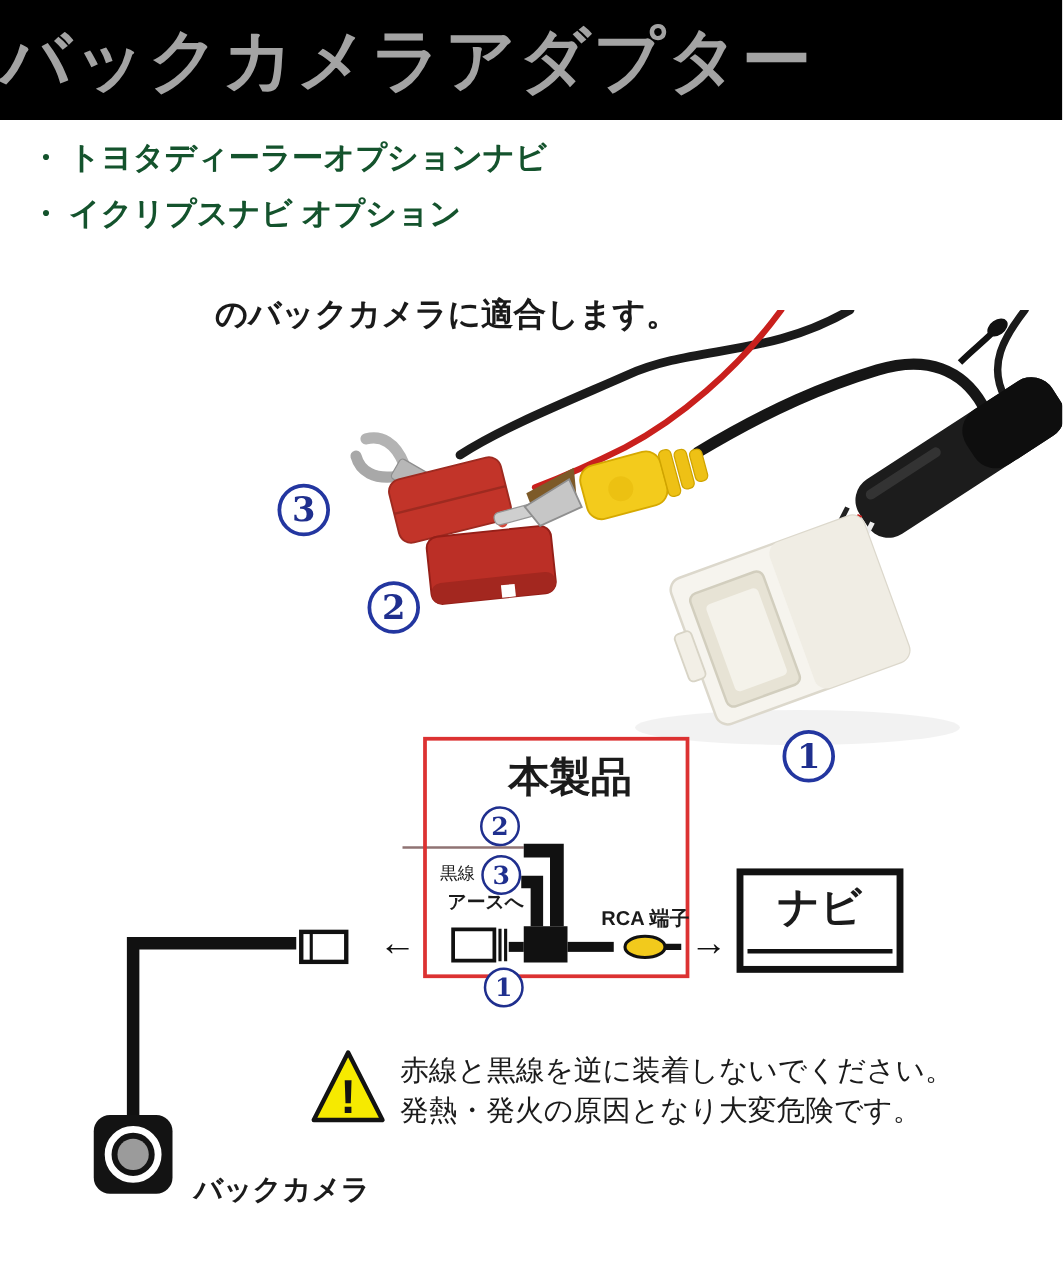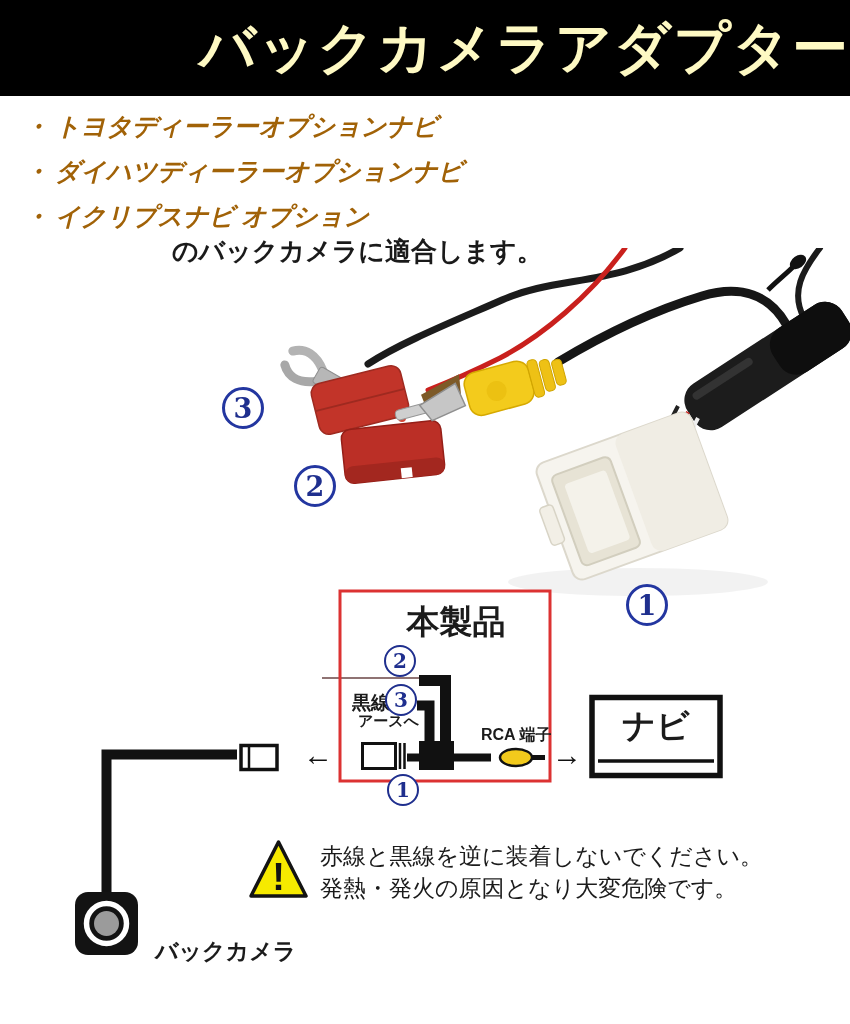--- a/index.html
+++ b/index.html
@@ -1,44 +1,44 @@
 <!DOCTYPE html>
 <html><head>
 <meta charset="utf-8">
 <style>
   html,body{margin:0;padding:0;background:#fff;}
   #app{position:relative;width:850px;height:1024px;background:#ffffff;overflow:hidden;
        font-family:"Liberation Sans","DejaVu Sans",sans-serif;}
 
   
   .header{position:absolute;left:0;top:0;width:850px;height:96px;background:#000;}
-  .header h1{margin:0;color:#fef9c3;text-align:right;font-size:56px;font-weight:bold;
+  .header h1{margin:0;color:#a3a3a3;text-align:left;font-size:56px;font-weight:bold;
              line-height:96px;letter-spacing:2px;}
 
   
   .compat{position:absolute;left:24px;top:104px;}
-  .compat-item{font-size:25px;line-height:45px;font-weight:bold;color:#a16207;white-space:nowrap;font-style:italic;}
+  .compat-item{font-size:25px;line-height:45px;font-weight:bold;color:#14532d;white-space:nowrap;}
   .compat-item .bullet{margin-right:6px;}
   .compat-note{position:absolute;left:172px;top:234px;font-size:26px;font-weight:bold;color:#1a1a1a;white-space:nowrap;}
 
   
   .photo-svg{position:absolute;left:170px;top:248px;}
 
   
   .co{position:absolute;border-radius:50%;background:#fff;color:#1f2f8e;
       display:flex;align-items:center;justify-content:center;
       font-family:"DejaVu Serif","Liberation Serif",serif;font-weight:bold;box-sizing:border-box;}
   .co-lg{width:42px;height:42px;border:3px solid #2336a0;font-size:27px;}
   .co-sm{width:32px;height:32px;border:2px solid #1f2f8e;font-size:20px;}
 
   
   .diagram-svg{position:absolute;left:60px;top:585px;}
   .lbl{position:absolute;color:#1b1b1b;white-space:nowrap;}
   .lbl-redwire{left:88px;top:666px;font-size:15px;letter-spacing:-0.5px;}
-  .lbl-kurosen{left:352px;top:690px;font-size:19px;font-weight:bold;}
+  .lbl-kurosen{left:352px;top:690px;font-size:14px;font-weight:normal;}
   .lbl-earth{left:358px;top:712px;font-size:15px;font-weight:bold;}
   .lbl-honseihin{left:340px;top:600px;width:210px;text-align:center;font-size:33px;font-weight:bold;padding-left:11px;}
   .lbl-rca{left:481px;top:725px;font-size:16px;font-weight:bold;text-align:right;}
   .lbl-navi{left:592px;top:704px;width:128px;text-align:center;font-size:33px;font-weight:bold;}
   .lbl-backcam{left:155px;top:936px;font-size:23px;font-weight:bold;}
   .arrow{position:absolute;font-size:30px;color:#111;font-weight:bold;}
   .arrow-left{left:303px;top:738px;}
   .arrow-right{left:552px;top:738px;}
 
   
@@ -51,23 +51,20 @@
 
 <div id="app">
 
   <div class="header">
     <h1>バックカメラアダプター</h1>
   </div>
 
   <div class="compat">
     <div class="compat-item">
       <span class="bullet">・</span><span>トヨタディーラーオプションナビ</span>
-    </div>
-    <div class="compat-item">
-      <span class="bullet">・</span><span>ダイハツディーラーオプションナビ</span>
     </div>
     <div class="compat-item">
       <span class="bullet">・</span><span>イクリプスナビ オプション</span>
     </div>
   </div>
   <div class="compat-note">のバックカメラに適合します。</div>
 
   <svg class="photo-svg" width="680" height="360" viewBox="0 0 680 360">
 
     <ellipse cx="468" cy="334" rx="130" ry="14" fill="#000" opacity="0.05"></ellipse>

